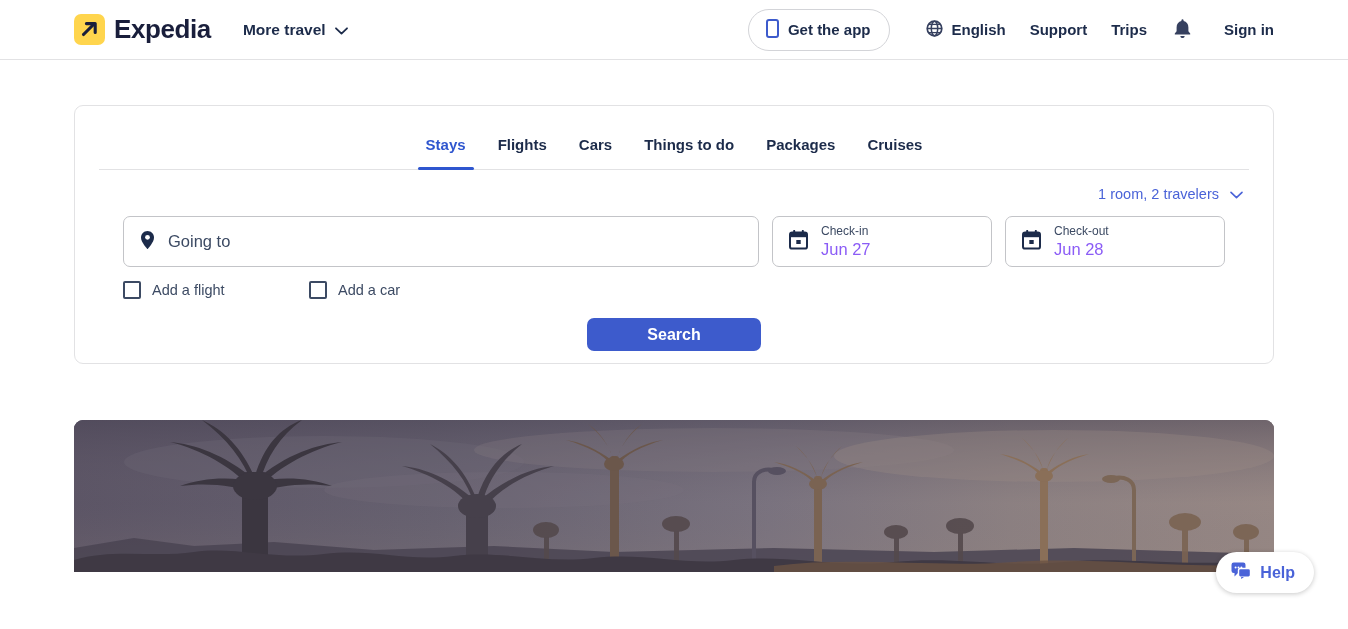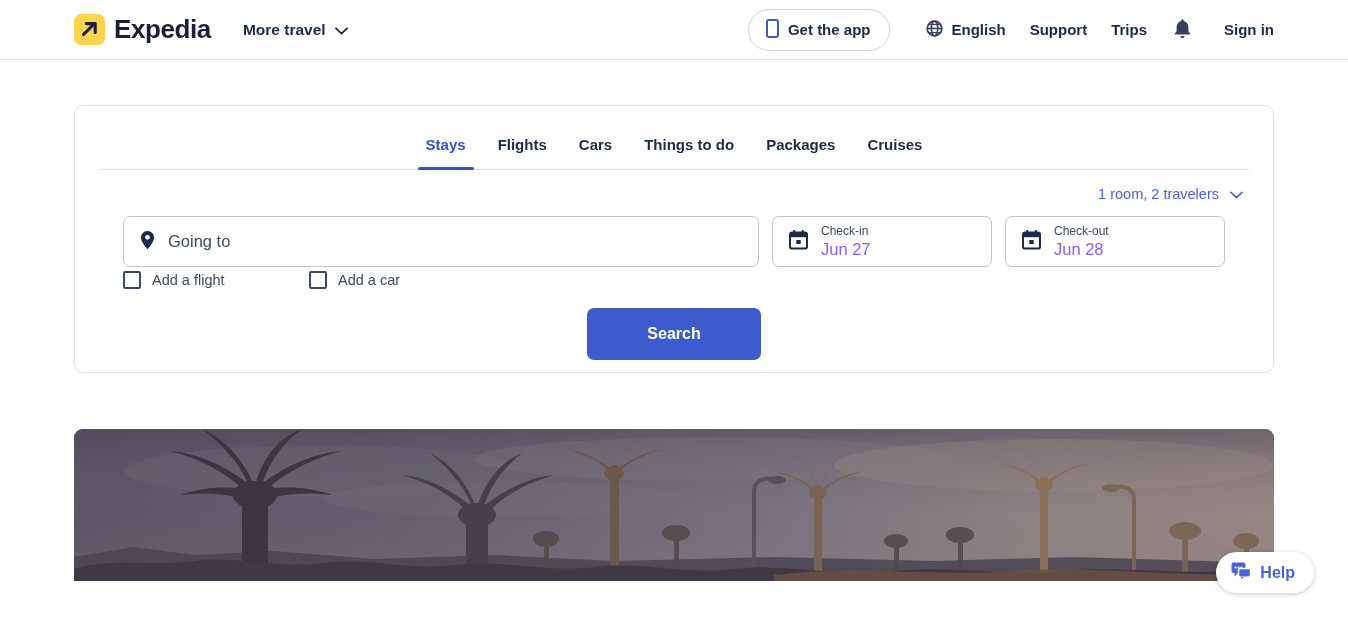--- a/index.html
+++ b/index.html
@@ -177,21 +177,21 @@
     font-size: 16.5px;
     color: #3c4a63;
   }
   .date-stack { display: flex; flex-direction: column; line-height: 1.12; }
   .date-label { font-size: 12px; color: #3c4a63; }
   .date-value { font-size: 16.5px; color: #8b5cf6; margin-top: 2px; }
 
   .checks-row {
     display: flex;
     align-items: center;
-    margin-top: 4px;
+    margin-top: 14px;
     padding-left: 24px;
     gap: 0;
   }
   .check {
     display: flex;
     align-items: center;
     gap: 11px;
     font-size: 14.5px;
     color: #3c4a63;
     cursor: pointer;
@@ -205,21 +205,21 @@
     flex: 0 0 auto;
   }
 
   .search-row {
     display: flex;
     justify-content: center;
     margin-top: 19px;
   }
   .search-btn {
     width: 174px;
-    height: 52px;
+    height: 33px;
     border: none;
     border-radius: 7px;
     background: #3d5bcc;
     color: #fff;
     font-family: "Liberation Sans", sans-serif;
     font-size: 16px;
     font-weight: 700;
     cursor: pointer;
   }
 

